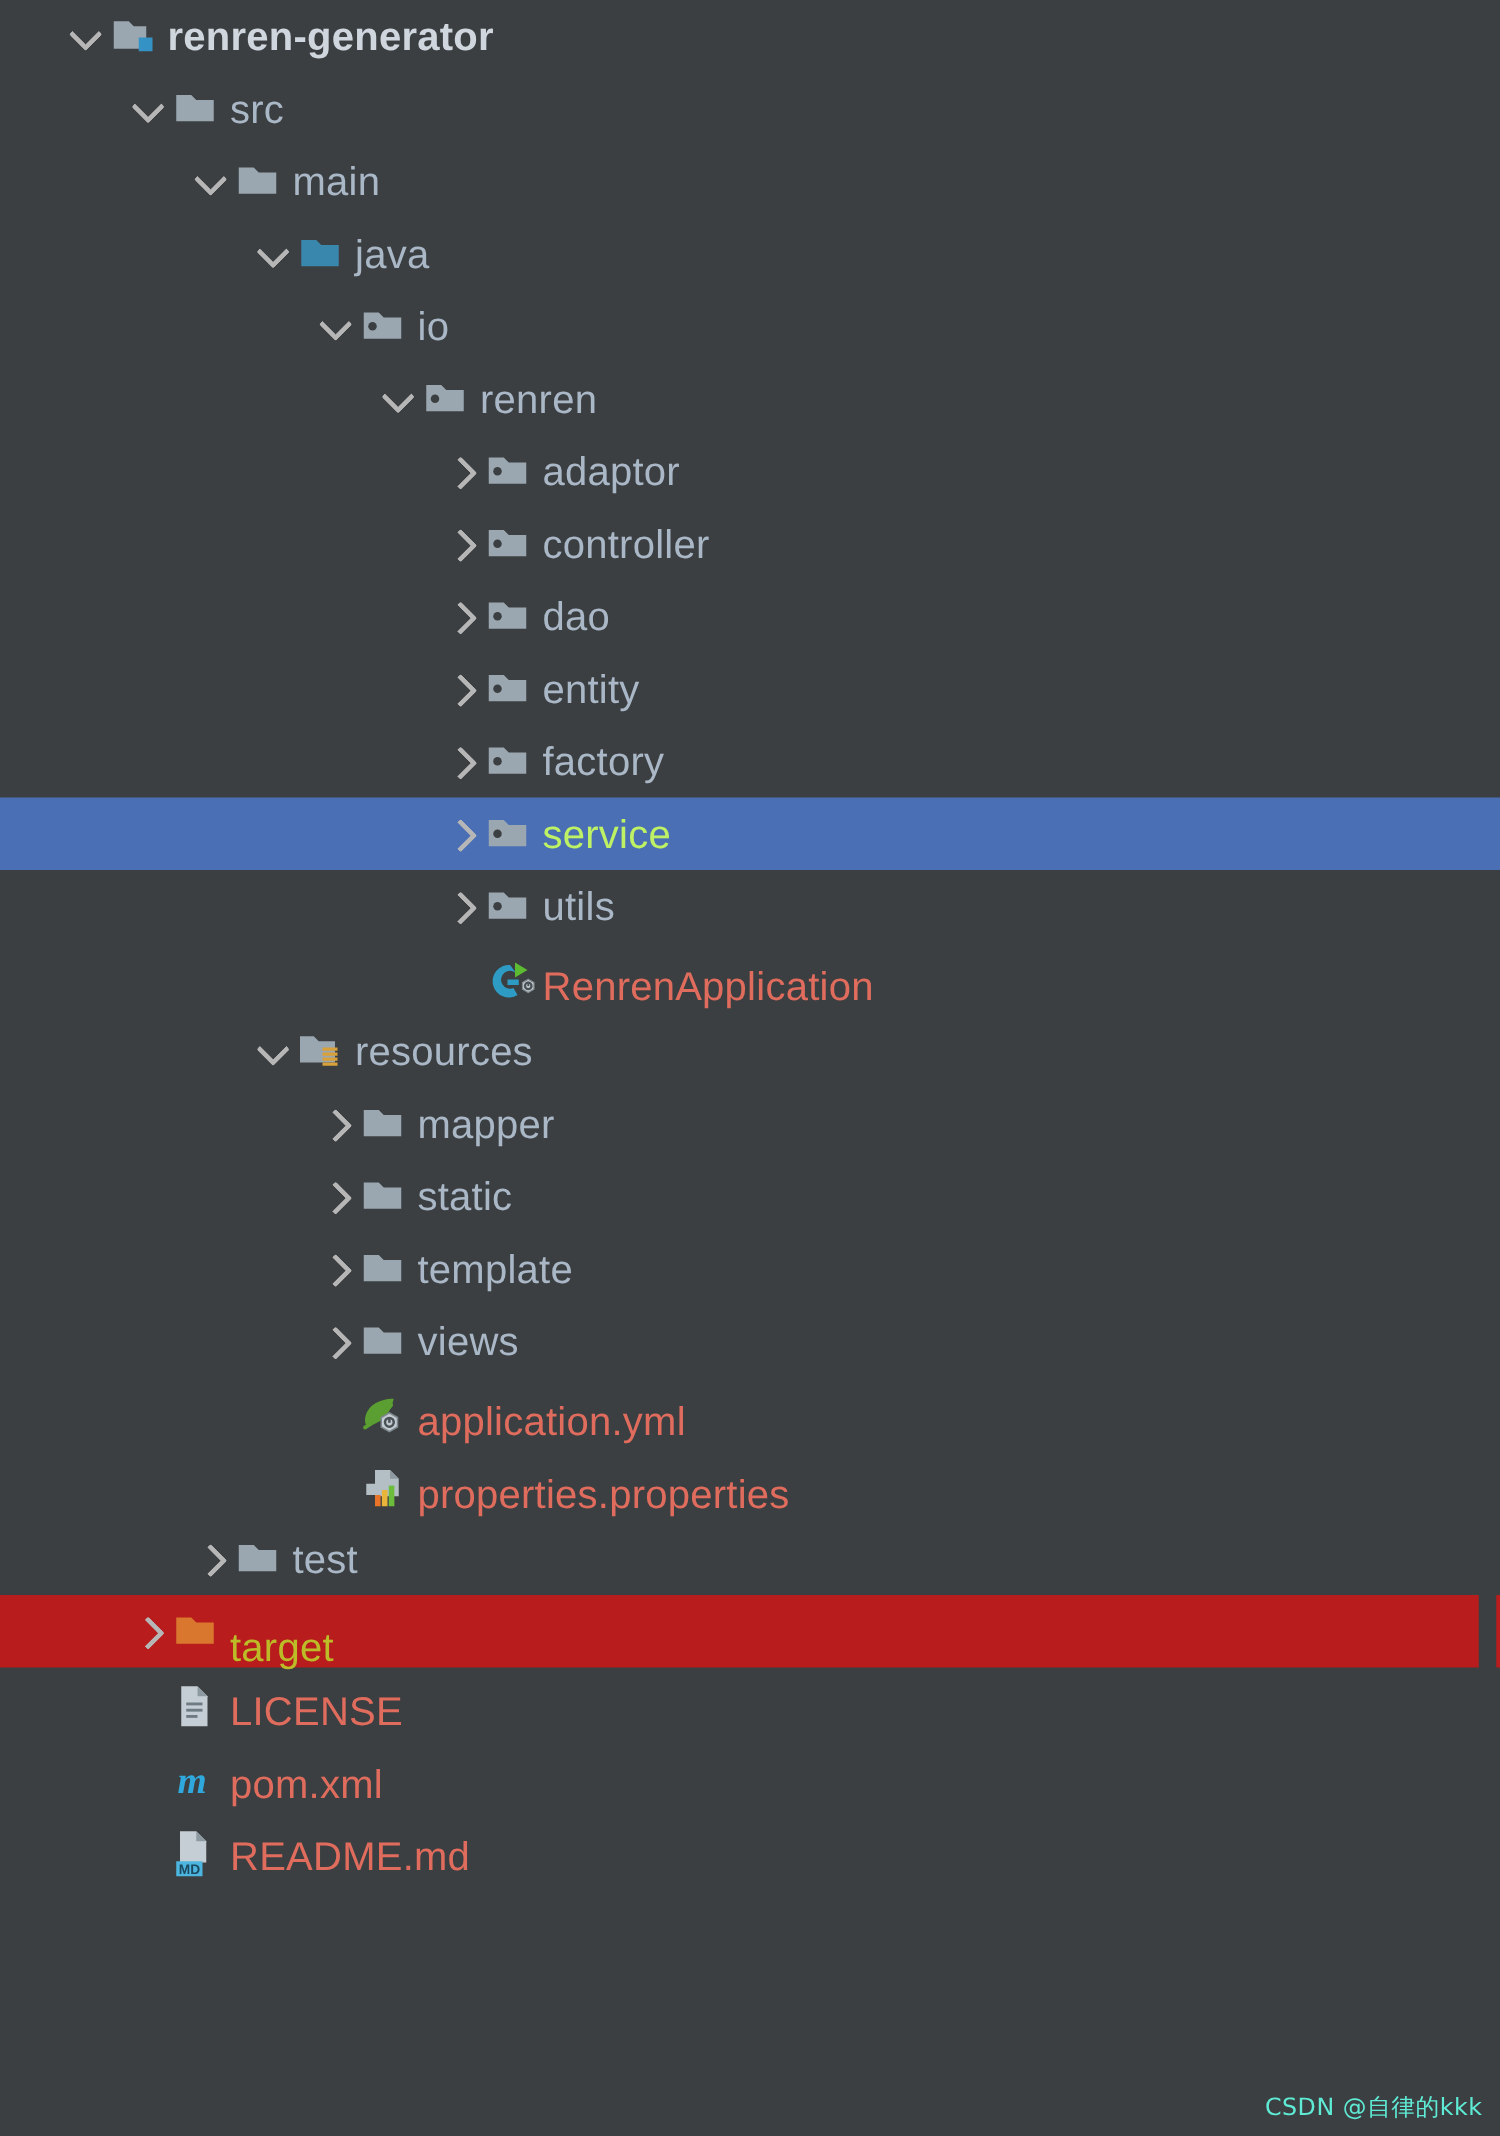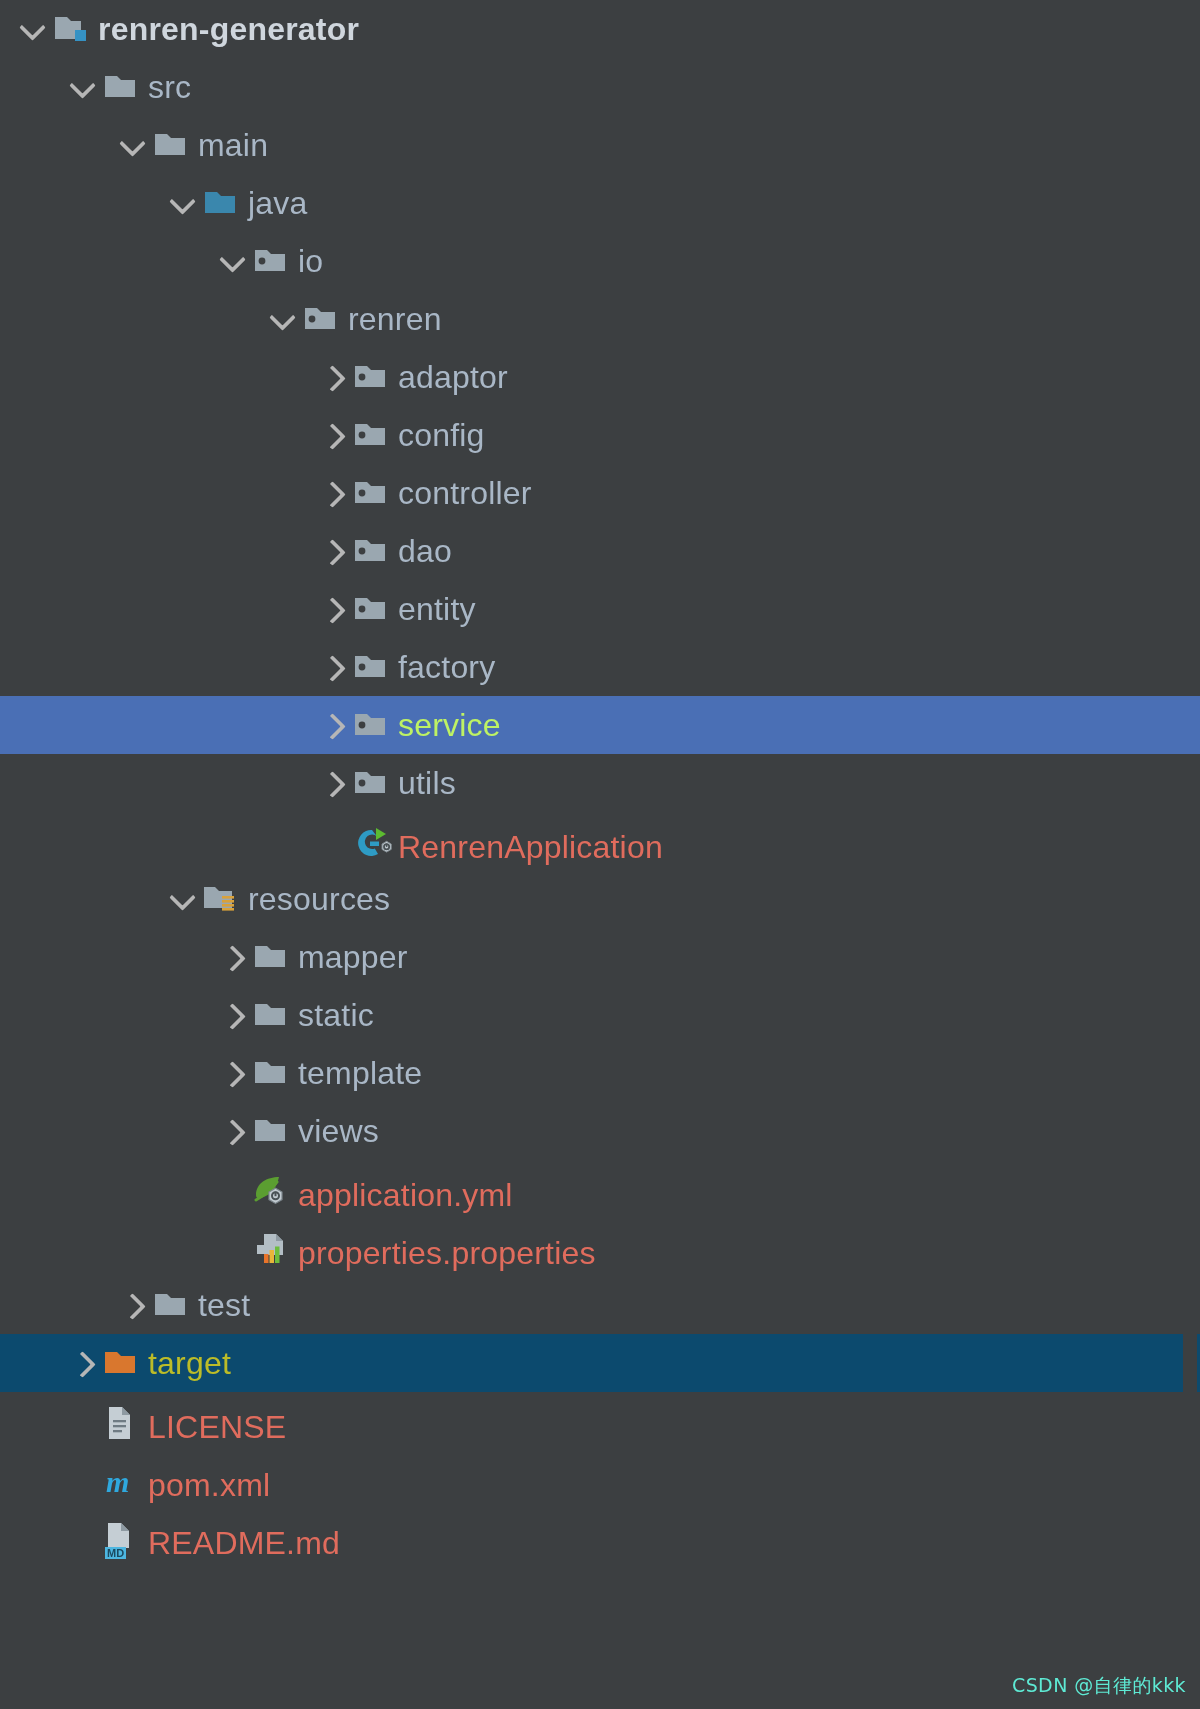--- a/index.html
+++ b/index.html
@@ -23,23 +23,24 @@
     background: #3c3f41;
   }
 
   .row {
     position: relative;
     height: 58px;
     display: flex;
     align-items: center;
     box-sizing: border-box;
     white-space: nowrap;
+    padding-left: 36px;
   }
   .row.selected { background: #4a6fb5; }
-  .row.target-hl { background: #0c4a6e; }
+  .row.target-hl { background: #b91c1c; align-items: flex-end; }
 
   
   .indent { flex: 0 0 auto; height: 1px; }
 
   
   .arrow {
     flex: 0 0 auto;
     width: 34px;
     height: 58px;
     position: relative;
@@ -198,33 +199,20 @@
       <div class="indent" style="width: 316px;"></div>
       <div class="arrow right">
         <i></i>
       </div>
       <div class="icon">
         <svg width="40" height="34" viewBox="0 0 40 34">
         <path d="M2 5 h12 l4 4 h14 v17 H2 Z" fill="#9aa7b0"></path>
         <circle cx="9" cy="16" r="3.4" fill="#3c3f41"></circle>
       </svg>
       </div>
-      <div class="label c-dir">config</div>
-    </div>
-    <div class="row">
-      <div class="indent" style="width: 316px;"></div>
-      <div class="arrow right">
-        <i></i>
-      </div>
-      <div class="icon">
-        <svg width="40" height="34" viewBox="0 0 40 34">
-        <path d="M2 5 h12 l4 4 h14 v17 H2 Z" fill="#9aa7b0"></path>
-        <circle cx="9" cy="16" r="3.4" fill="#3c3f41"></circle>
-      </svg>
-      </div>
       <div class="label c-dir">controller</div>
     </div>
     <div class="row">
       <div class="indent" style="width: 316px;"></div>
       <div class="arrow right">
         <i></i>
       </div>
       <div class="icon">
         <svg width="40" height="34" viewBox="0 0 40 34">
         <path d="M2 5 h12 l4 4 h14 v17 H2 Z" fill="#9aa7b0"></path>

